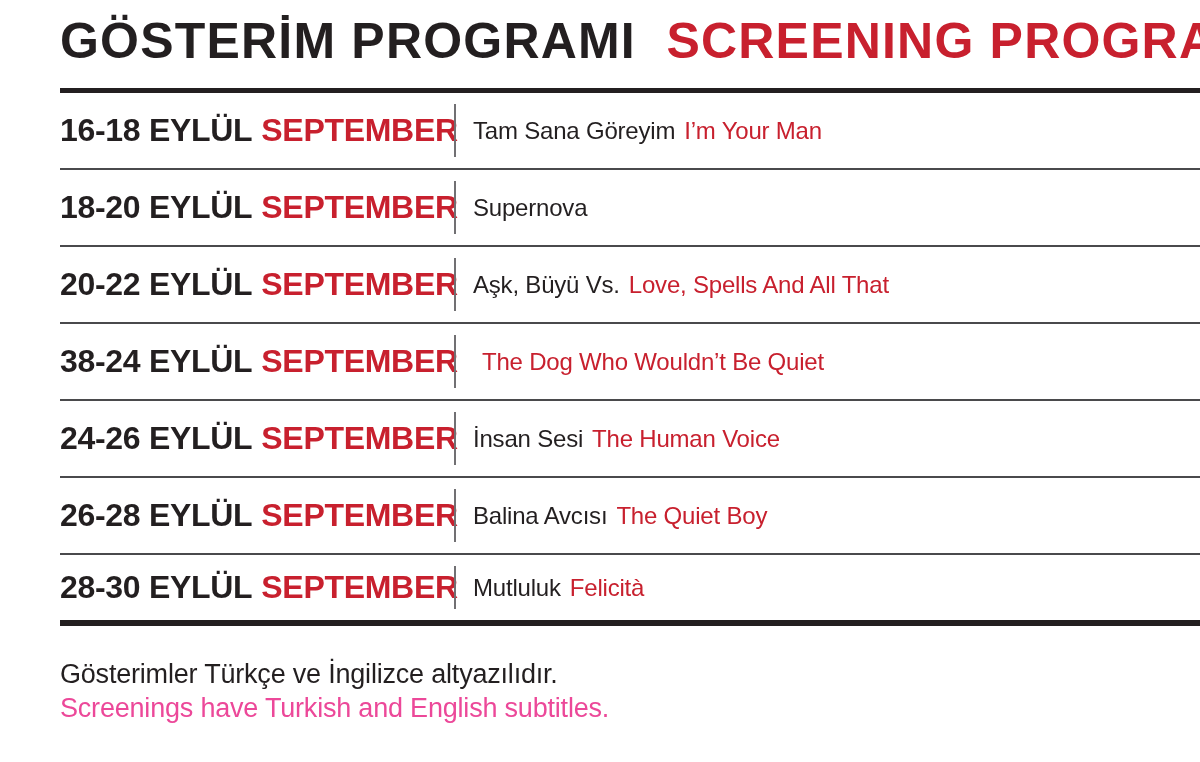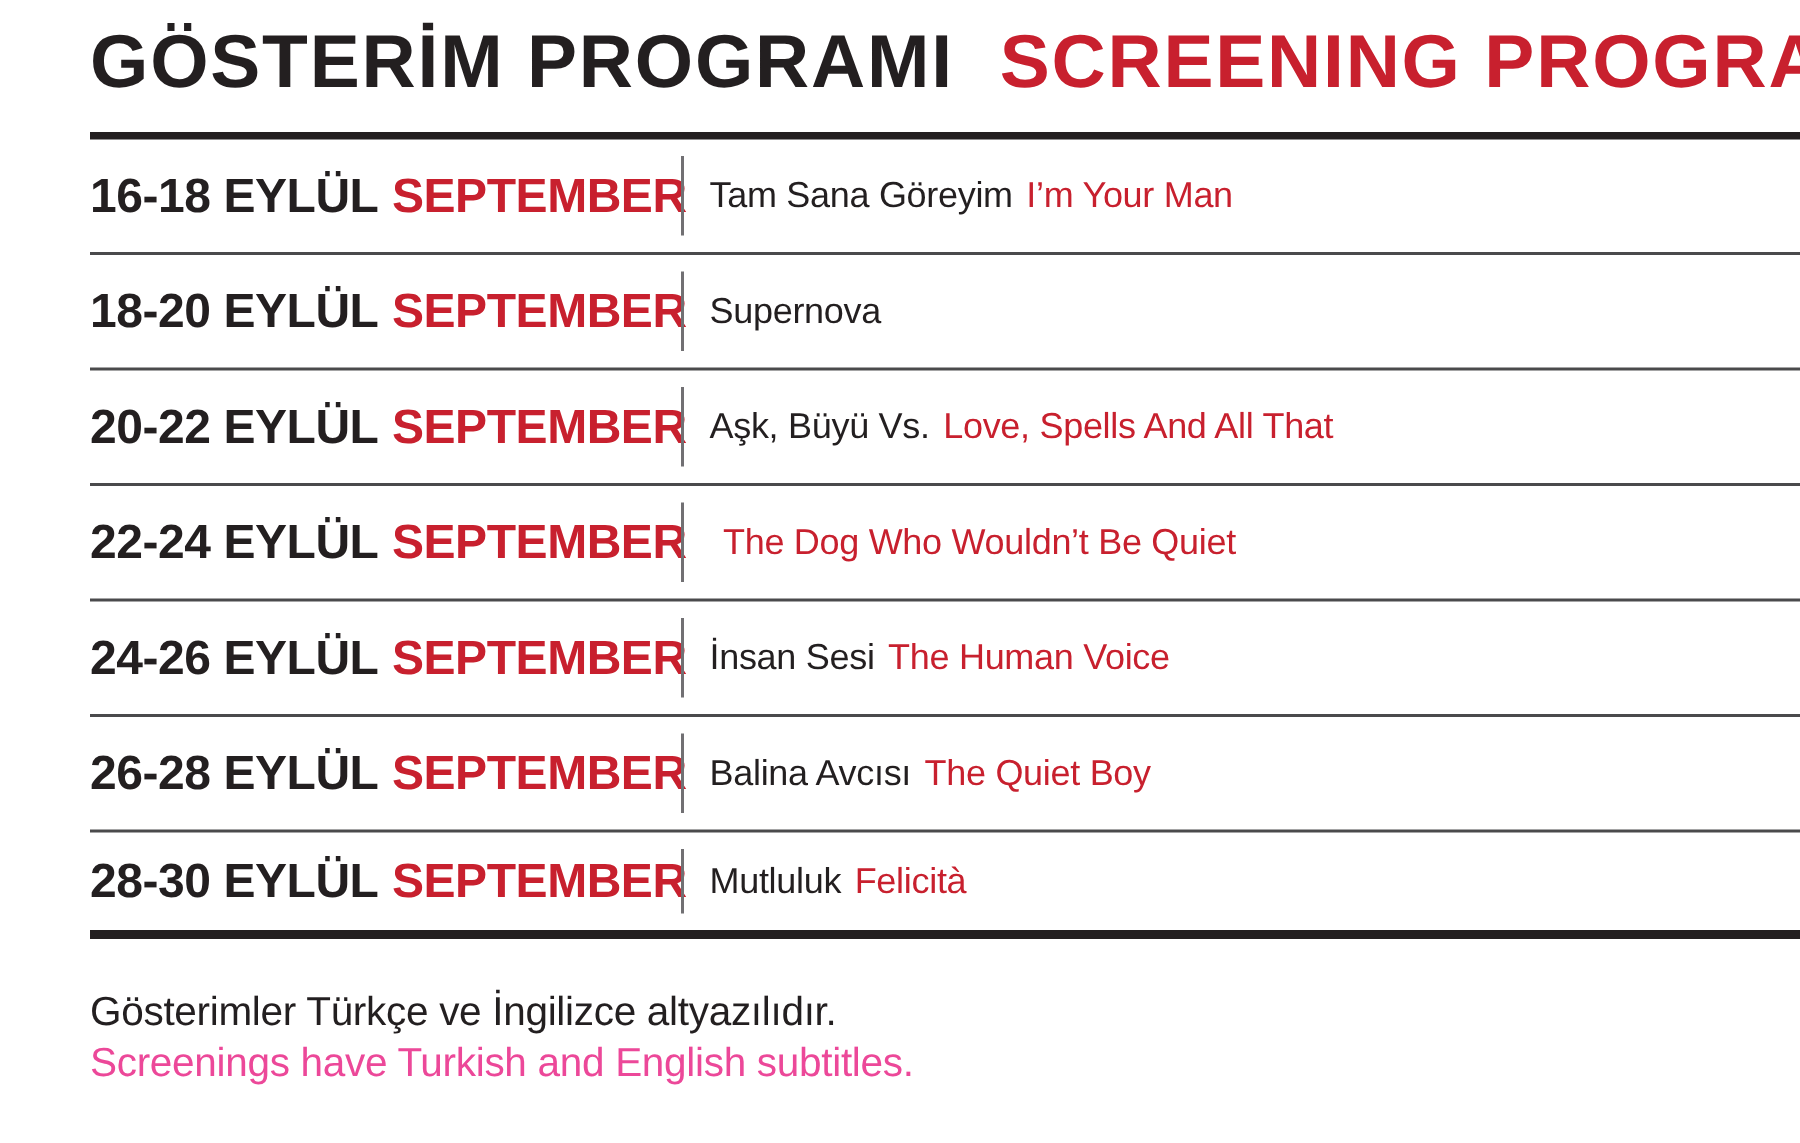--- a/index.html
+++ b/index.html
@@ -123,21 +123,21 @@
       </div>
       <div class="vline"></div>
       <div class="title-cell">
         <span>Aşk, Büyü Vs.</span>
         <span class="en">Love, Spells And All That</span>
       </div>
     </div>
 
     <div class="row">
       <div class="date-cell">
-        <span>22-24 EYLÜL</span>
+        <span>38-24 EYLÜL</span>
         <span class="en">SEPTEMBER</span>
       </div>
       <div class="vline"></div>
       <div class="title-cell">
         <span class="en">The Dog Who Wouldn’t Be Quiet</span>
       </div>
     </div>
 
     <div class="row">
       <div class="date-cell">

